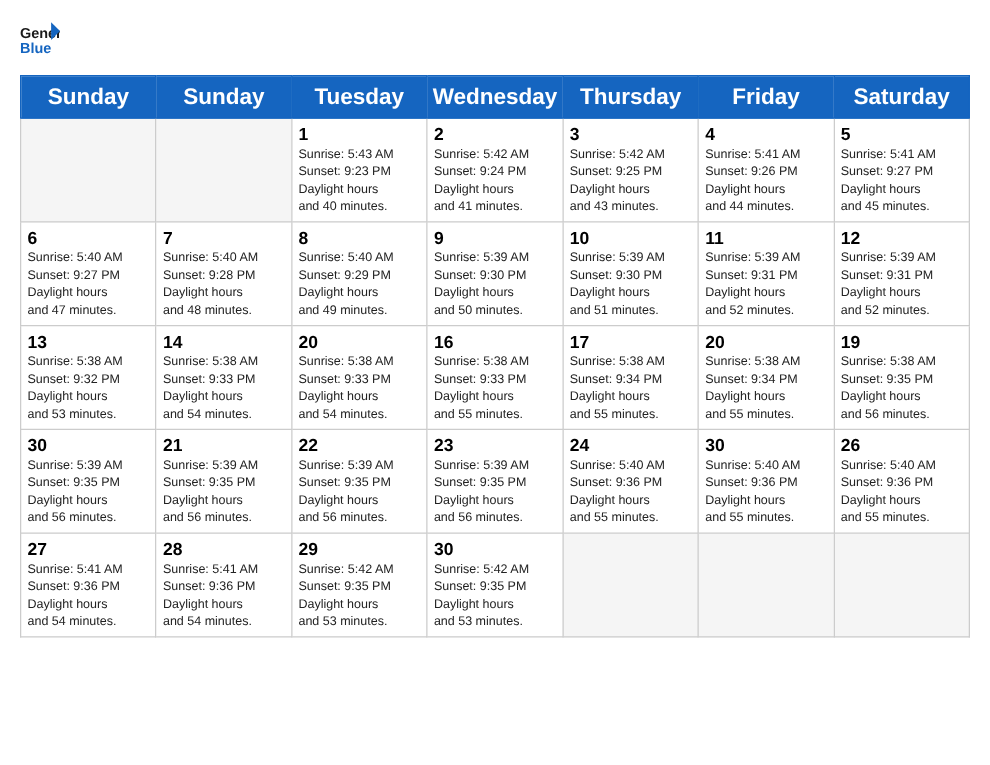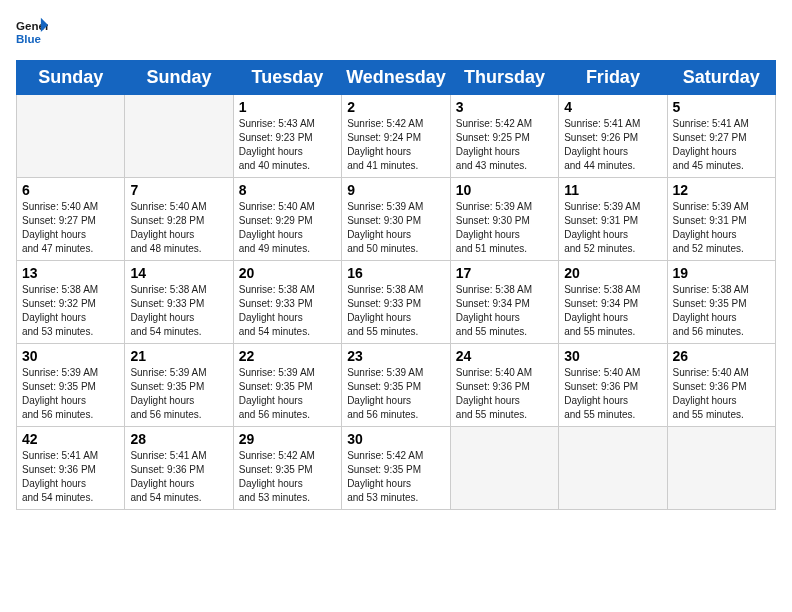--- a/index.html
+++ b/index.html
@@ -213,21 +213,21 @@
         <span class="day-num">30</span>
         <div class="day-info">Sunrise: 5:40 AM<br>Sunset: 9:36 PM<br>Daylight hours<br>and 55 minutes.</div>
         </td>
         <td>
         <span class="day-num">26</span>
         <div class="day-info">Sunrise: 5:40 AM<br>Sunset: 9:36 PM<br>Daylight hours<br>and 55 minutes.</div>
         </td>
       </tr>
       <tr>
         <td>
-        <span class="day-num">42</span>
+        <span class="day-num">27</span>
         <div class="day-info">Sunrise: 5:41 AM<br>Sunset: 9:36 PM<br>Daylight hours<br>and 54 minutes.</div>
         </td>
         <td>
         <span class="day-num">28</span>
         <div class="day-info">Sunrise: 5:41 AM<br>Sunset: 9:36 PM<br>Daylight hours<br>and 54 minutes.</div>
         </td>
         <td>
         <span class="day-num">29</span>
         <div class="day-info">Sunrise: 5:42 AM<br>Sunset: 9:35 PM<br>Daylight hours<br>and 53 minutes.</div>
         </td>

